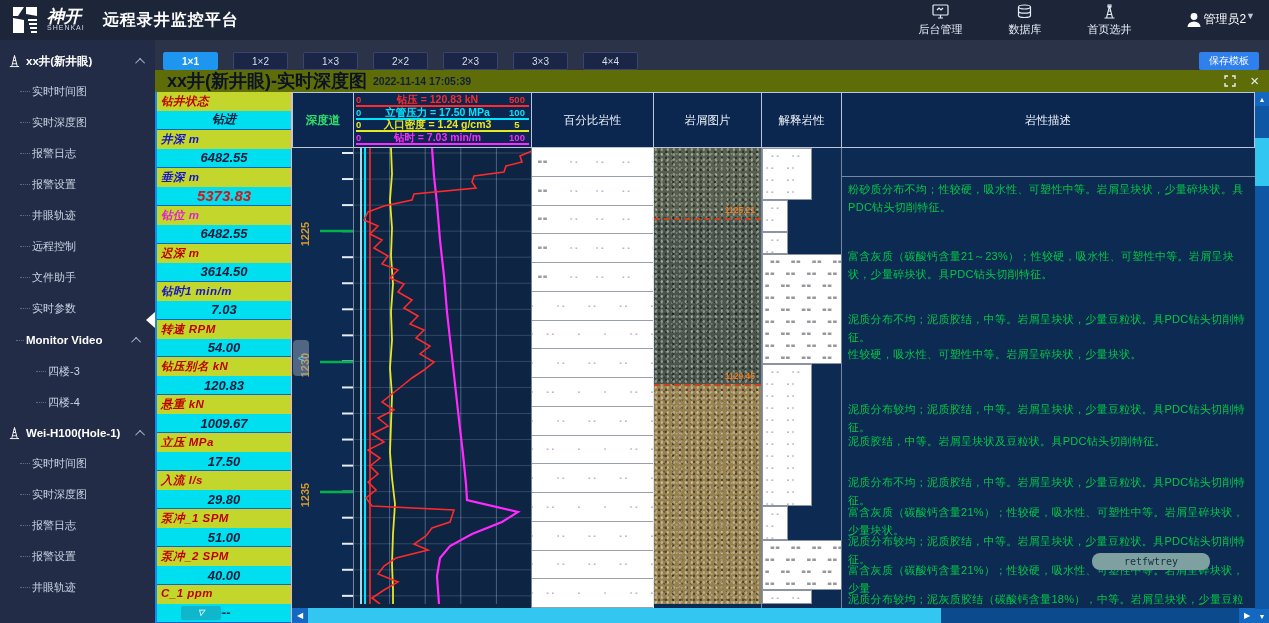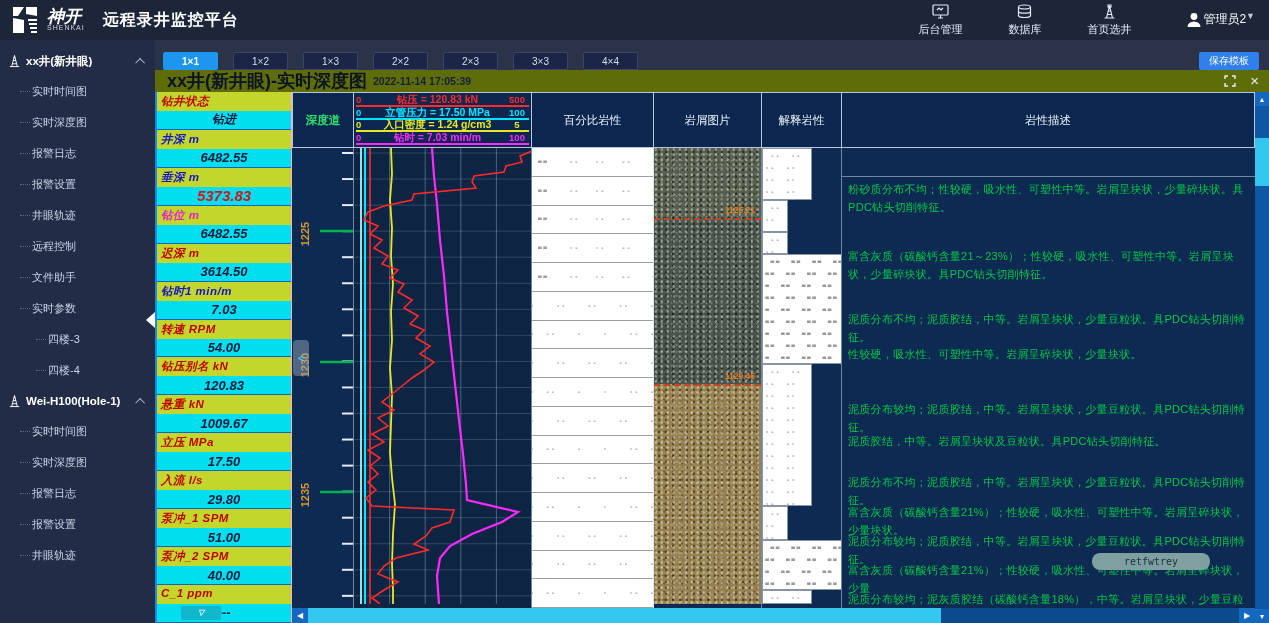--- a/index.html
+++ b/index.html
@@ -190,20 +190,24 @@
           <span class="tree-caret"></span>
         </div>
         <div class="tree-leaf">实时时间图</div>
         <div class="tree-leaf">实时深度图</div>
         <div class="tree-leaf">报警日志</div>
         <div class="tree-leaf">报警设置</div>
         <div class="tree-leaf">井眼轨迹</div>
         <div class="tree-leaf">远程控制</div>
         <div class="tree-leaf">文件助手</div>
         <div class="tree-leaf">实时参数</div>
+        <div class="tree-group">
+          <span>Monitor Video</span>
+          <span class="tree-caret" style="margin-left: auto;"></span>
+        </div>
         <div class="tree-leaf lvl2">四楼-3</div>
         <div class="tree-leaf lvl2">四楼-4</div>
         <div class="tree-well">
           <span style="width: 13px; height: 14px;"><svg viewBox="0 0 14 14" fill="none" stroke="#fff" stroke-width="1">
               <path d="M4 13 L7 1 L10 13 M4.7 10 h4.6 M5.5 6.5 h3 M6.1 3.5 h1.8 M2 13 h10"></path>
             </svg></span>
           <span>Wei-H100(Hole-1)</span>
           <span class="tree-caret"></span>
         </div>
         <div class="tree-leaf">实时时间图</div>

